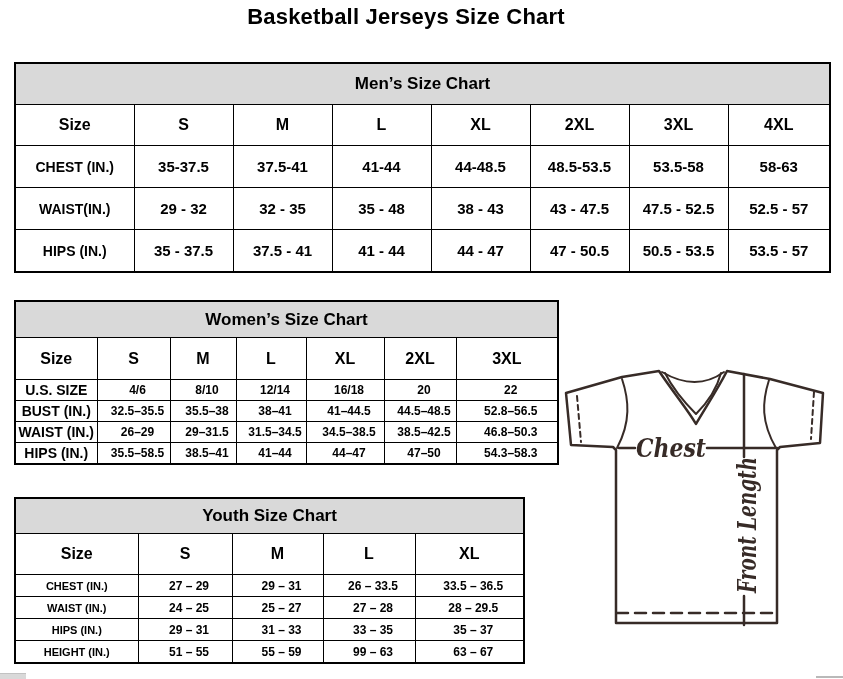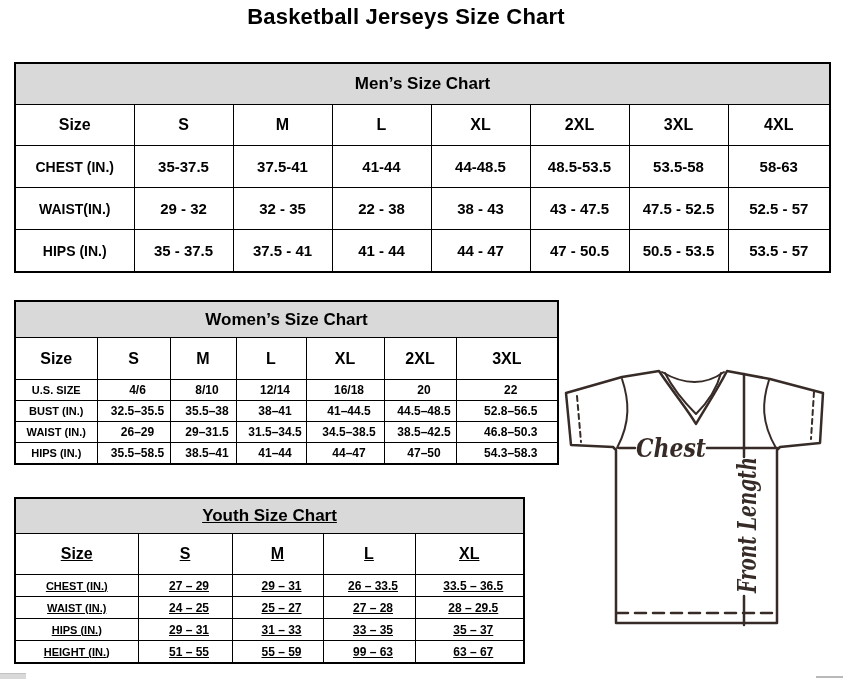--- a/index.html
+++ b/index.html
@@ -7,41 +7,41 @@
     position:relative; width:843px; height:679px; background:#ffffff;
     font-family:"Liberation Sans", sans-serif; color:#000; overflow:hidden;
   }
   .title {
     position:absolute; left:0; top:4px; width:812px; margin:0;
     text-align:center; font-size:22px; font-weight:bold; letter-spacing:0.2px;
   }
   .tbl { position:absolute;border-radius:13px; }
   .tbl-men   { left:14px; top:62px;  width:815px; }
   .tbl-women { left:14px; top:300px; width:543px; }
-  .tbl-youth { left:14px; top:497px; width:509px;text-decoration:underline; }
+  .tbl-youth { left:14px; top:497px; width:509px; }
 
   table.size-table {
     width:100%; border-collapse:collapse; table-layout:fixed;
     border:2px solid #000;
   }
   table.size-table td, table.size-table th {
     border:1px solid #000; text-align:center; vertical-align:middle;
     font-weight:bold; padding:0; overflow:hidden; white-space:nowrap;
   }
   tr.band td { background:#d9d9d9; font-size:17px; border-bottom:1px solid #000; }
 
   .tbl-men   tr.band td  { height:40px; }
   .tbl-men   tr.head th  { height:40px; font-size:16px; }
   .tbl-men   tr.data td  { height:41px; font-size:15px; }
   .tbl-men   tr.data th  { height:41px; font-size:14px; }
 
   .tbl-women tr.band td  { height:35px; }
   .tbl-women tr.head th  { height:41px; font-size:16px; }
   .tbl-women tr.data td  { height:20px; font-size:12px;padding-left:8px; }
-  .tbl-women tr.data th  { height:20px; font-size:11px; }
+  .tbl-women tr.data th  { height:20px; font-size:14px; }
 
   .tbl-youth tr.band td  { height:34px; }
   .tbl-youth tr.head th  { height:40px; font-size:16px; }
   .tbl-youth tr.data td  { height:21px; font-size:12px;padding-left:8px; }
   .tbl-youth tr.data th  { height:21px; font-size:11px; }
 
   .jersey { position:absolute; left:556px; top:360px; width:286px; height:318px; }
   .jersey path, .jersey line { stroke:#372b27; fill:none; stroke-linecap:round; stroke-linejoin:round; }
   .jersey .outline { stroke-width:2.5; fill:#ffffff; }
   .jersey .seam    { stroke-width:2; }
@@ -97,21 +97,21 @@
             <td>41-44</td>
             <td>44-48.5</td>
             <td>48.5-53.5</td>
             <td>53.5-58</td>
             <td>58-63</td>
           </tr>
           <tr class="data">
             <th>WAIST(IN.)</th>
             <td>29 - 32</td>
             <td>32 - 35</td>
-            <td>22 - 38</td>
+            <td>35 - 48</td>
             <td>38 - 43</td>
             <td>43 - 47.5</td>
             <td>47.5 - 52.5</td>
             <td>52.5 - 57</td>
           </tr>
           <tr class="data">
             <th>HIPS (IN.)</th>
             <td>35 - 37.5</td>
             <td>37.5 - 41</td>
             <td>41 - 44</td>

